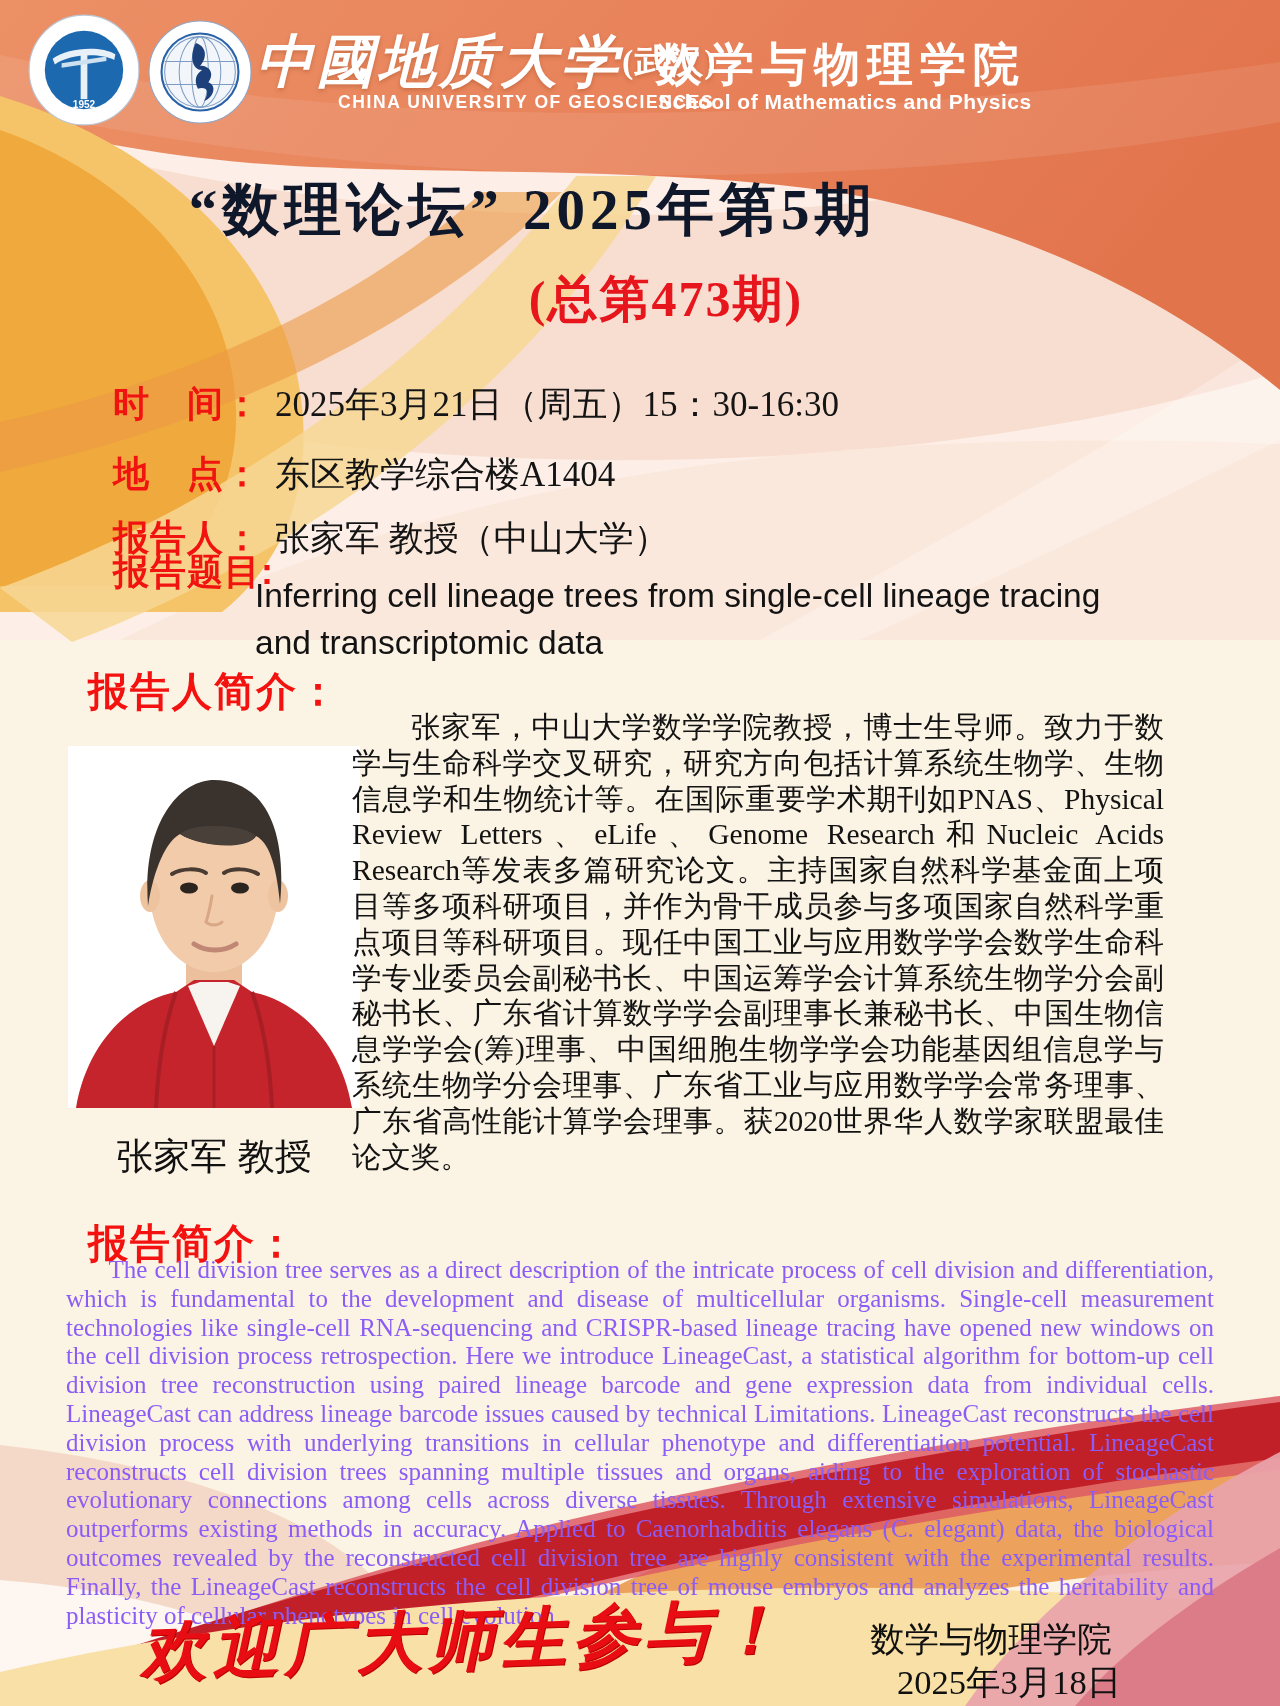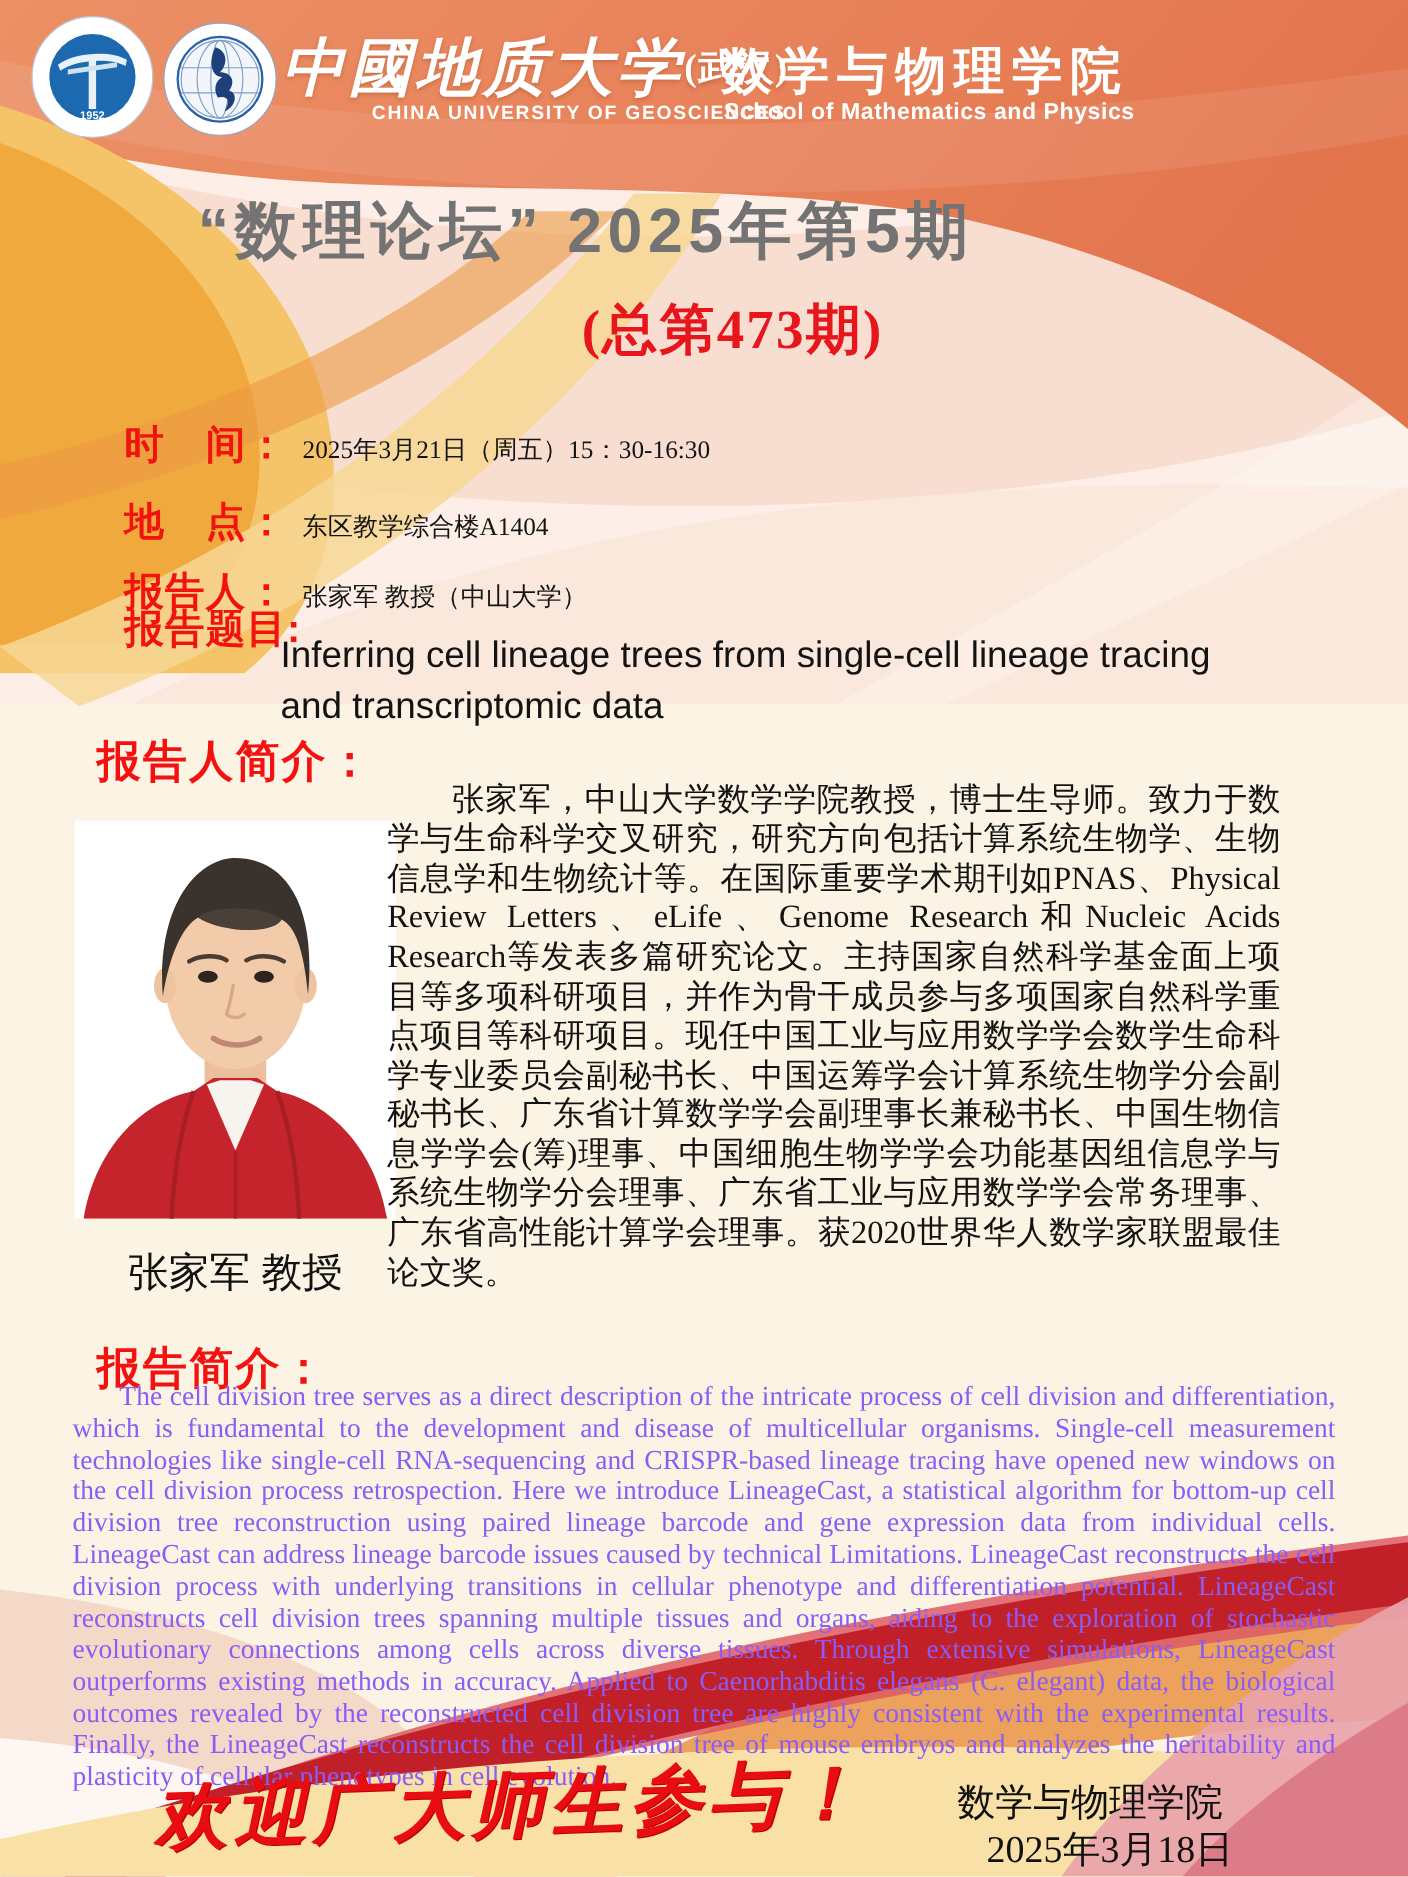--- a/index.html
+++ b/index.html
@@ -15,30 +15,30 @@
   .logo-smp{left:148px;top:20px;width:104px;height:104px;}
   .univ-cn{left:256px;top:24px;color:#fff;font-size:57px;font-weight:bold;font-style:italic;
            letter-spacing:4px;text-shadow:0 2px 4px rgba(140,60,20,.35);
            font-family:"Liberation Serif",serif;white-space:nowrap;}
   .campus{font-size:34px;font-style:normal;font-weight:600;letter-spacing:1px;vertical-align:8px;}
   .univ-en{left:338px;top:92px;color:#fff;font-size:17.5px;font-weight:bold;letter-spacing:1.6px;}
   .school-cn{left:655px;top:34px;color:#fff;font-size:46px;font-weight:600;letter-spacing:7px;}
   .school-en{left:658px;top:90px;color:#fff;font-size:21px;font-weight:600;letter-spacing:.5px;}
 
   
-  .title1{left:0;top:172px;width:1065px;text-align:center;color:#737373;font-weight:bold;
-          font-size:57px;letter-spacing:5px;font-family:Liberation Sans, sans-serif;}
+  .title1{left:0;top:172px;width:1065px;text-align:center;color:#0f172a;font-weight:bold;
+          font-size:57px;letter-spacing:5px;font-family:Liberation Serif, serif;}
   .title2{left:0;top:266px;width:1280px;text-align:center;color:#e7151c;font-weight:bold;
           font-size:50px;letter-spacing:2px;font-family:"Liberation Serif",serif;padding-left:26px;}
 
   
   .info-row{left:90px;white-space:nowrap;}
   .row-time{top:380px;} .row-venue{top:450px;} .row-speaker{top:514px;} .row-topic{top:548px;}
   .lbl{color:#f11310;font-size:36px;font-weight:bold;letter-spacing:1px;margin-left:23px;}
-  .val{color:#141414;font-size:23px;font-weight:500;margin-left:14px;
+  .val{color:#141414;font-size:35px;font-weight:500;margin-left:14px;
        font-family:"Liberation Serif",sans-serif;}
   .topic-val{position:absolute;left:255px;top:572px;width:870px;color:#131313;
        font-size:33.5px;line-height:47px;font-family:Liberation Sans, sans-serif;z-index:2;}
 
   
   .sec-h{color:#f3120f;font-size:40px;font-weight:bold;letter-spacing:2px;}
   .h-bio{left:88px;top:664px;}
   .h-abs{left:88px;top:1216px;}
 
   

